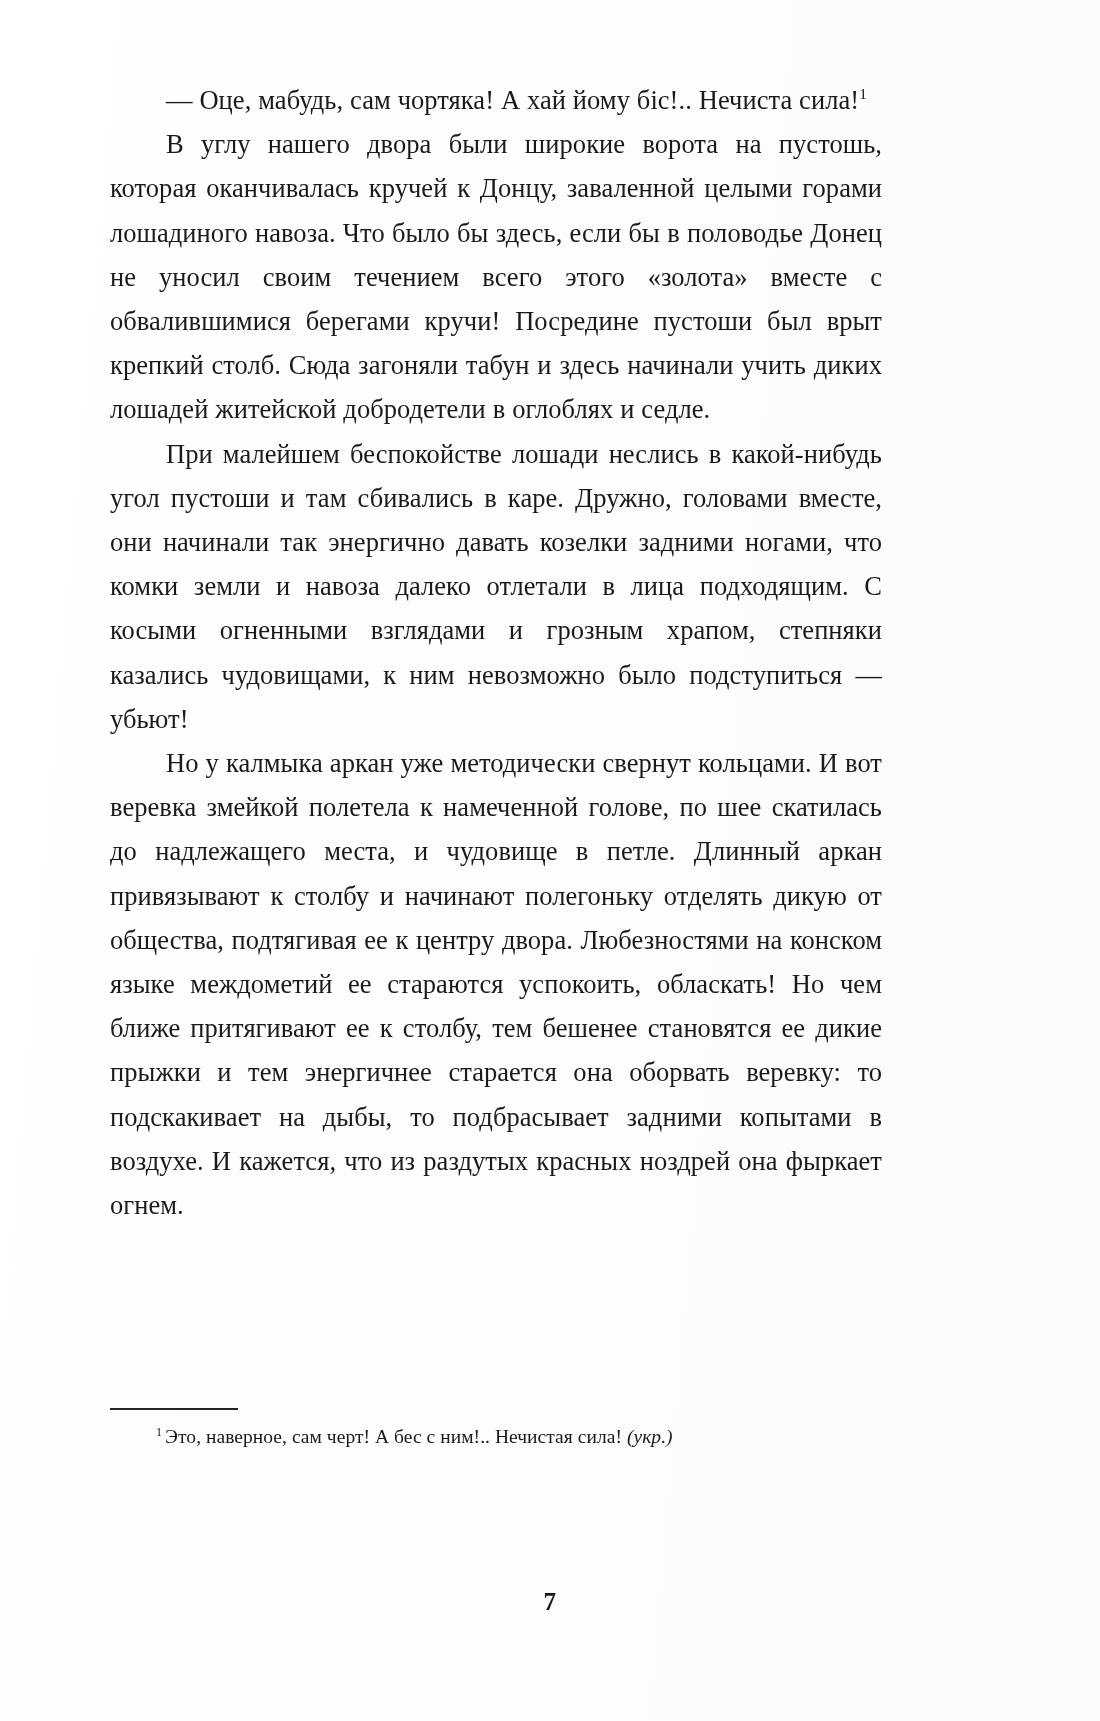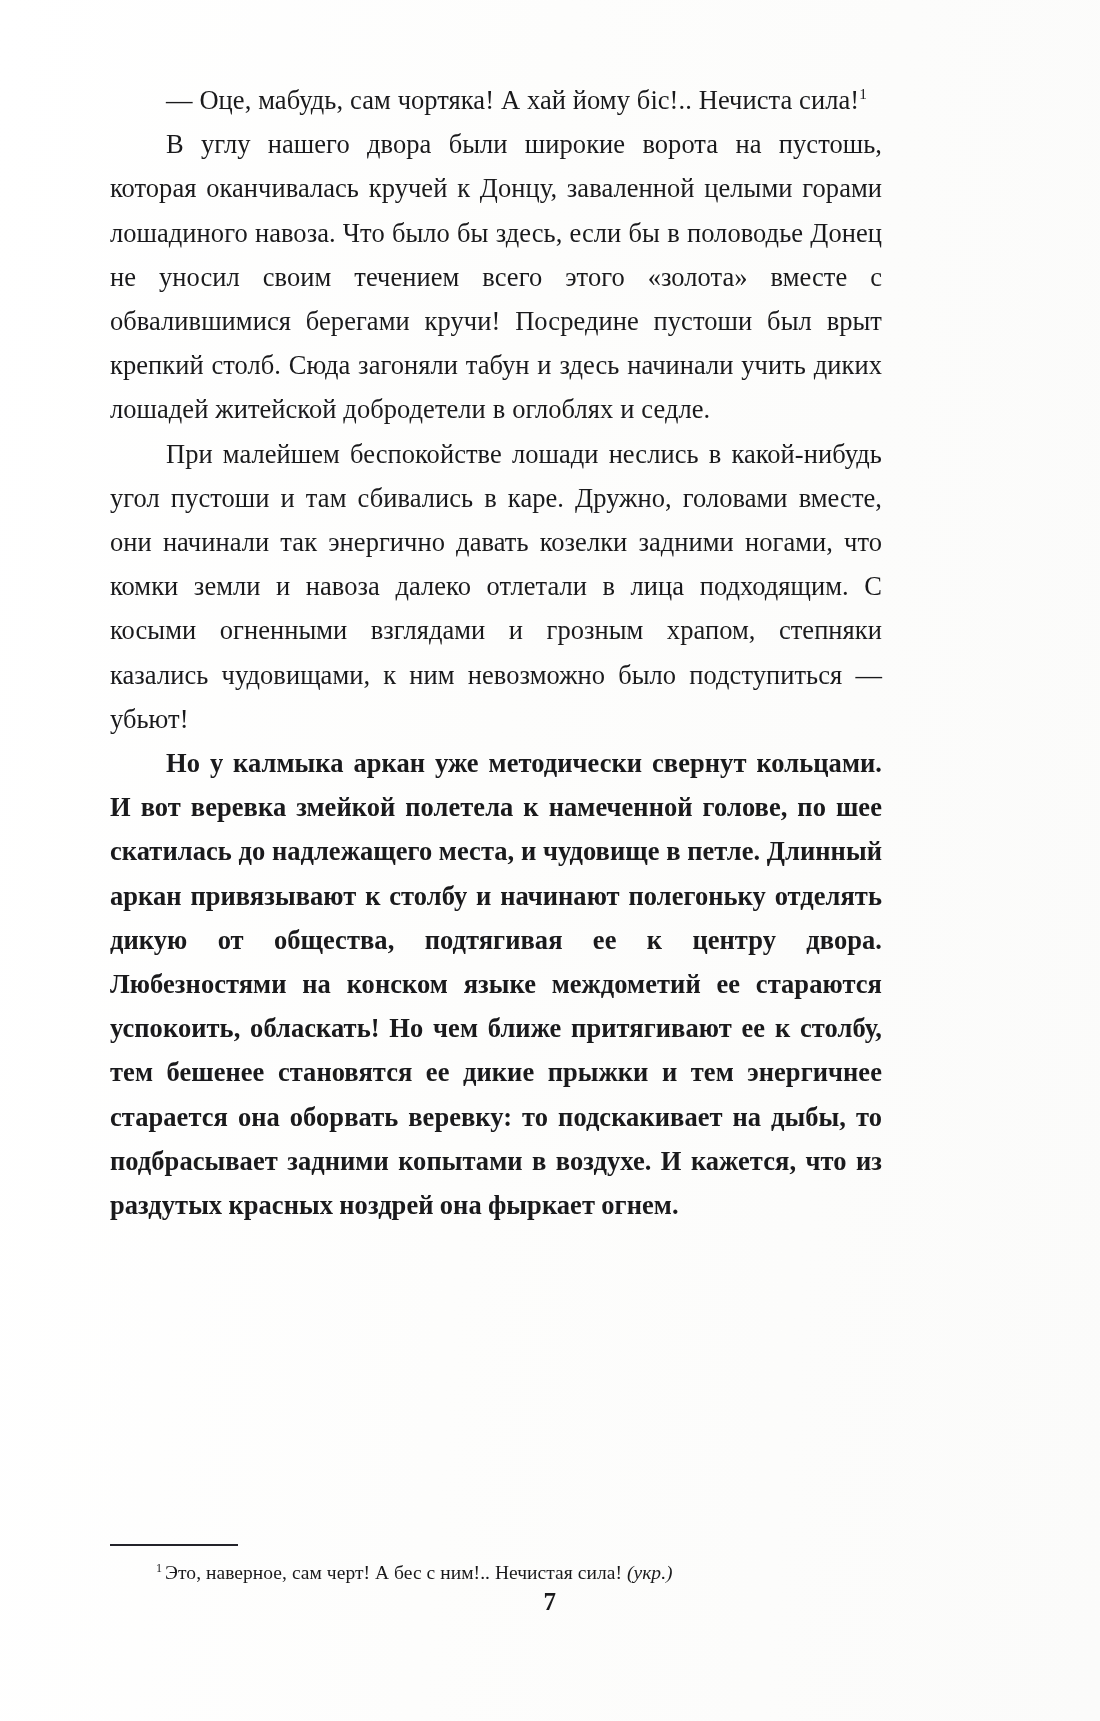--- a/index.html
+++ b/index.html
@@ -40,31 +40,30 @@
     text-justify: inter-word;
     font-size: 26.5px;
     line-height: 44.2px;
     letter-spacing: 0.05px;
     word-spacing: 0.2px;
     text-indent: 56px;
     hyphens: none;
   }
   p.para.tight {
     word-spacing: -0.4px;
-    font-weight: bold;
   }
   sup.fnref {
     font-size: 0.58em;
     vertical-align: super;
     line-height: 0;
   }
   .footnote-zone {
     position: absolute;
     left: 110px;
-    top: 1544px;
+    top: 1408px;
     width: 772px;
   }
   .footnote-rule {
     width: 128px;
     height: 0;
     border-top: 2px solid #23232a;
     margin: 0 0 14px 0;
   }
   .footnote-text {
     margin: 0;

